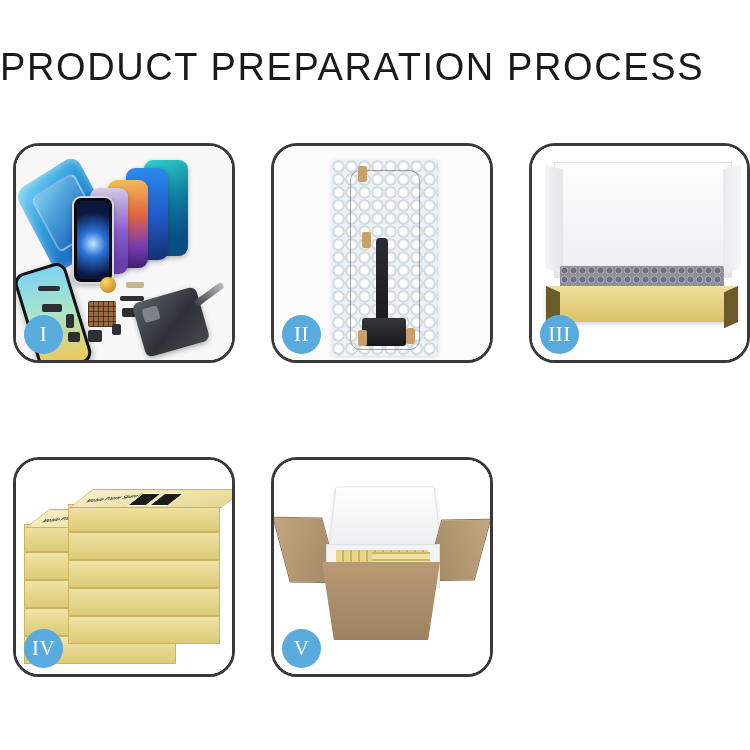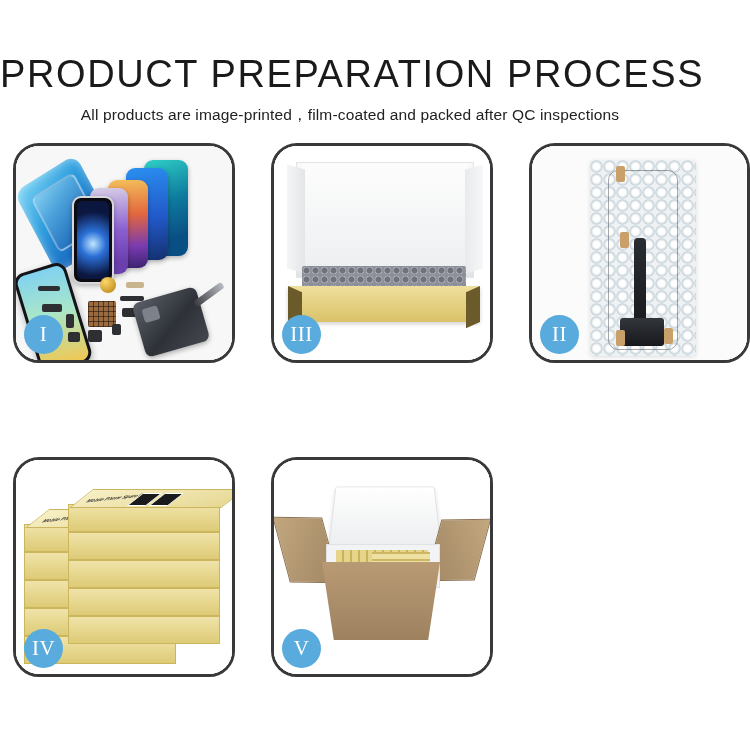--- a/index.html
+++ b/index.html
@@ -11,21 +11,21 @@
     width: 750px;
     height: 750px;
     overflow: hidden;
     font-family: "Liberation Sans", sans-serif;
     position: relative;
   }
 
   
   .header {
     position: absolute;
-    top: 10px; left: 0;
+    top: 3px; left: 0;
     width: 700px;
     text-align: center;
   }
   .page-title {
     margin: 0;
     padding-top: 42px;
     font-size: 38px;
     line-height: 44px;
     font-weight: 400;
     letter-spacing: 1.6px;
@@ -312,21 +312,20 @@
     position:absolute; left:60px; top:34px; width:108px; height:3px;
     background:#a68c66; transform: rotate(7deg);
   }
   .p6-tape{ position:absolute; background:#a78d68; }
 </style>
 </head>
 <body>
 
 <div class="header">
   <h1 class="page-title">PRODUCT PREPARATION PROCESS</h1>
-  <p class="page-subtitle">All products are image-printed，film-coated and packed after QC inspections</p>
 </div>
 
 <div class="grid">
 
   <div class="panel">
     <div class="panel-photo">
       <div class="p1-bg"></div>
       <div class="p1-film"></div>
       <div class="p1-phone ph-a"></div>
       <div class="p1-phone ph-b"></div>
@@ -347,41 +346,41 @@
       <div class="chip" style="left:72px;top:184px;width:14px;height:12px;"></div>
       <div class="chip" style="left:96px;top:178px;width:9px;height:11px;"></div>
       <div class="p1-back"></div>
       <div class="p1-tool"></div>
     </div>
     <div class="badge">I</div>
   </div>
 
   <div class="panel">
     <div class="panel-photo">
-      <div class="p3-bg"></div>
-      <div class="p3-lid"></div>
-      <div class="p3-foam"></div>
-      <div class="p3-tray"></div>
-    </div>
-    <div class="badge">III</div>
-  </div>
-
-  <div class="panel">
-    <div class="panel-photo">
       <div class="p2-bg"></div>
       <div class="p2-bag">
         <div class="p2-item"></div>
         <div class="p2-cable"></div>
         <div class="p2-tab" style="left:26px;top:6px;"></div>
         <div class="p2-tab" style="left:30px;top:72px;"></div>
         <div class="p2-tab" style="left:26px;top:170px;"></div>
         <div class="p2-tab" style="left:74px;top:168px;"></div>
       </div>
     </div>
     <div class="badge">II</div>
+  </div>
+
+  <div class="panel">
+    <div class="panel-photo">
+      <div class="p3-bg"></div>
+      <div class="p3-lid"></div>
+      <div class="p3-foam"></div>
+      <div class="p3-tray"></div>
+    </div>
+    <div class="badge">III</div>
   </div>
 
   <div class="panel">
     <div class="panel-photo">
       <div class="p4-bg"></div>
       <div class="stack">
         <div class="sbox" style="left:0px;  top:150px;"></div>
         <div class="sbox" style="left:0px;  top:122px;"></div>
         <div class="sbox" style="left:0px;  top:94px;"></div>
         <div class="sbox" style="left:0px;  top:66px;"></div>

